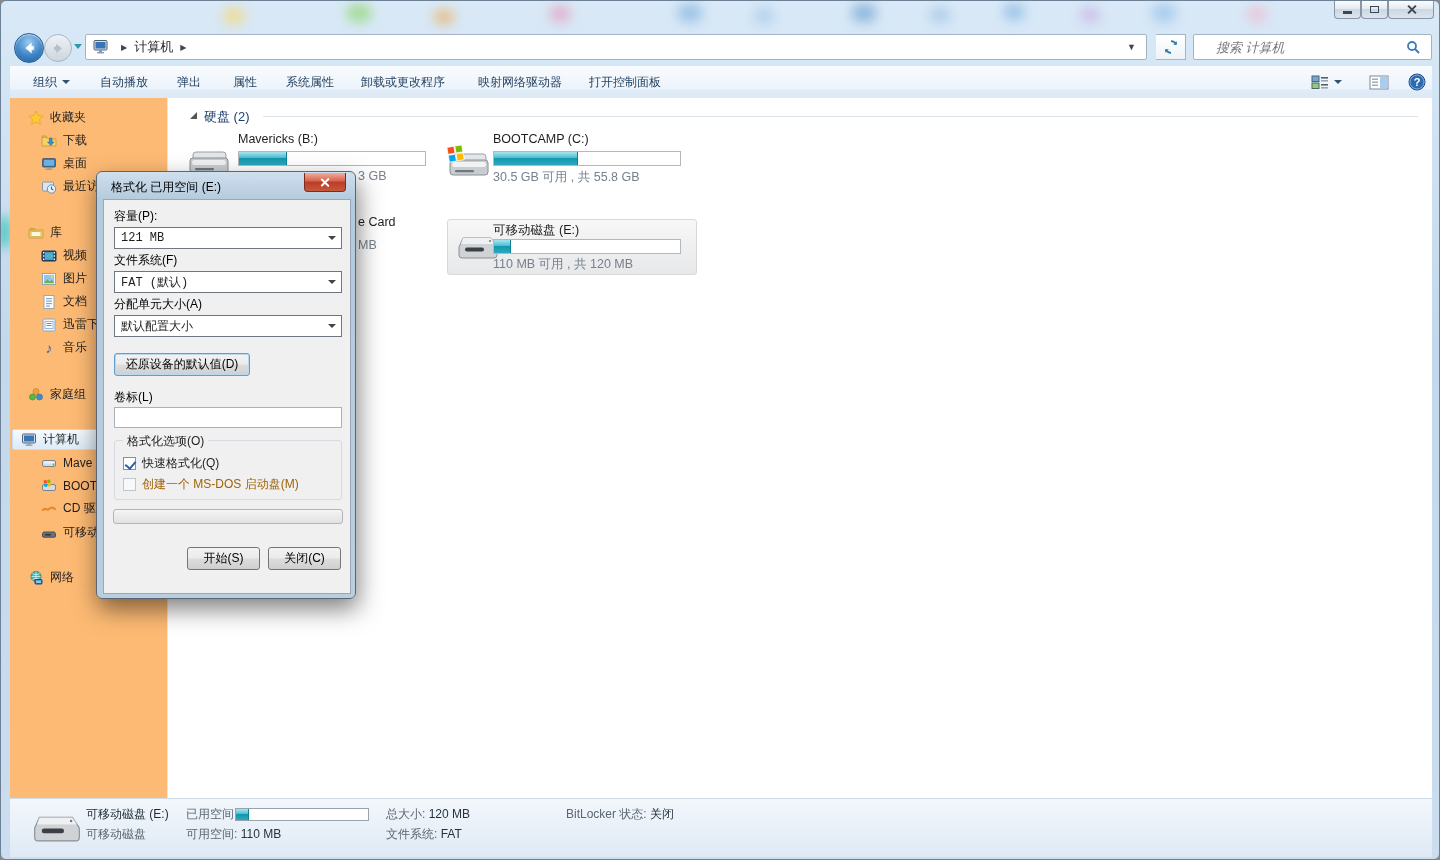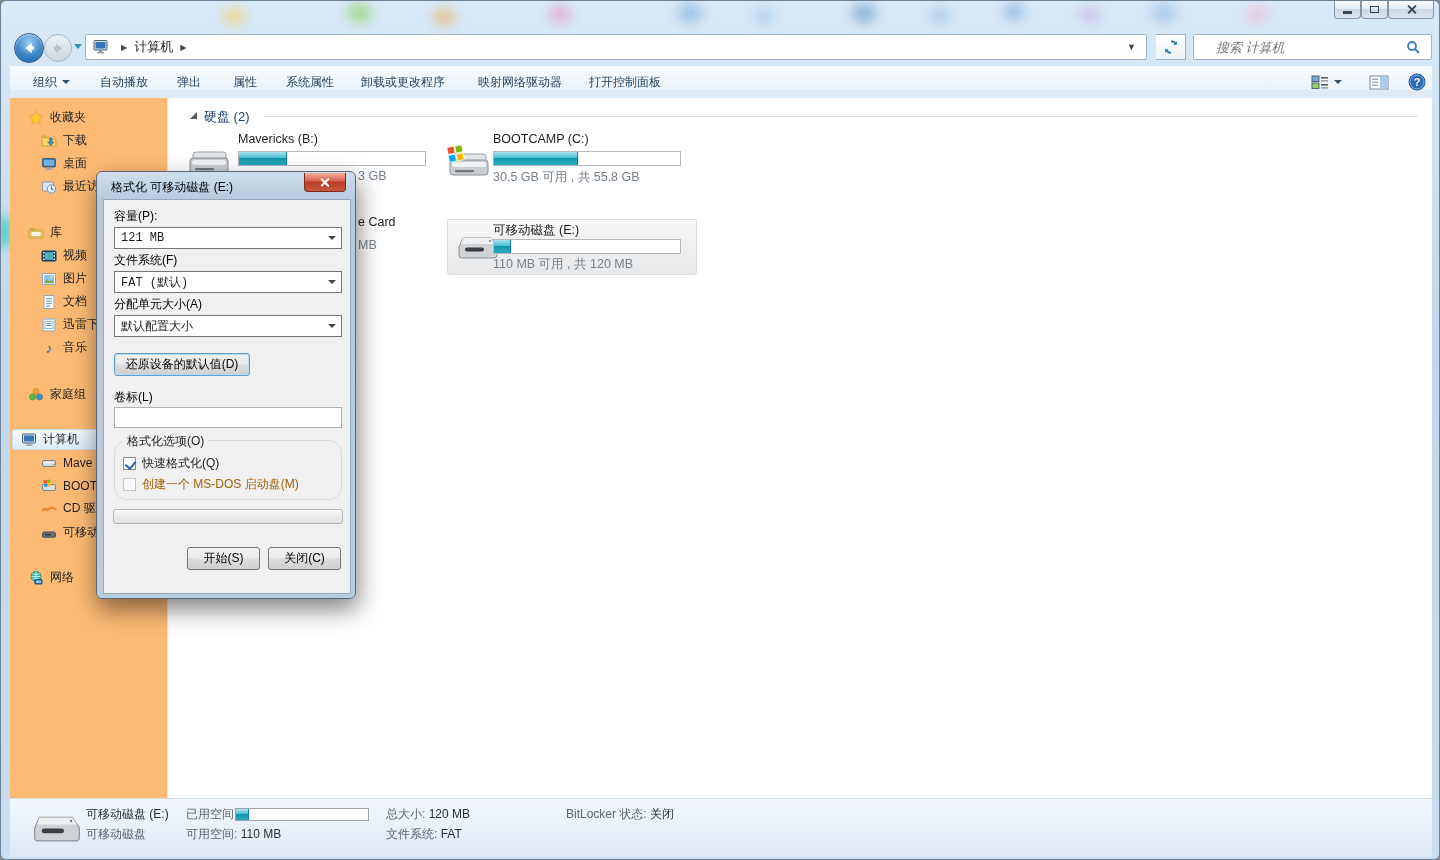--- a/index.html
+++ b/index.html
@@ -85,21 +85,21 @@
   #dialog-client { position:absolute; left:6px; top:27px; width:248px; height:395px;
     background:#f0f0f0; border:1px solid #98a8b8; }
   .dlg-label { position:absolute; left:10px; color:#000; }
   .combo { position:absolute; left:10px; width:228px; height:22px; background:#fff; border:1px solid #70767d;
     display:flex; align-items:center; padding-left:6px; font-family:"Liberation Mono","DejaVu Sans Mono",monospace; font-size:12px; }
   .combo .dd { position:absolute; right:5px; top:8px; border-top-color:#444; }
   .btn { background:linear-gradient(180deg,#f3f3f3,#ebebeb 48%,#dddddd 52%,#cfcfcf);
     border:1px solid #757575; border-radius:3px; display:flex; align-items:center; justify-content:center; color:#000; }
   #restore-btn { position:absolute; left:10px; top:153px; width:136px; height:23px; border:1px solid #5e9fd0; box-shadow:0 0 0 1px #b8d9f0 inset; }
   #volume-input { position:absolute; left:10px; top:207px; width:228px; height:21px; background:#fff; border:1px solid #a9b2bb; }
-  #options-group { position:absolute; left:10px; top:240px; width:228px; height:60px; border:1px solid #d5dbe0; border-radius:13px; }
+  #options-group { position:absolute; left:10px; top:240px; width:228px; height:60px; border:1px solid #d5dbe0; border-radius:3px; }
   #options-legend { position:absolute; left:8px; top:-8px; background:#f0f0f0; padding:0 4px; }
   .cb-row { position:absolute; left:8px; display:flex; align-items:center; gap:6px; }
   .cb { width:13px; height:13px; background:#fff; border:1px solid #8e8f8f; position:relative; }
   .cb.on::after { content:""; position:absolute; left:2.5px; top:0.5px; width:5px; height:8px;
     border:solid #2f5fa8; border-width:0 2px 2px 0; transform:rotate(40deg); }
   .cb.disabled { border-color:#c0c6cc; background:#f6f8fa; }
   .cb-text.disabled { color:#a16207; }
   #dlg-progress { position:absolute; left:9px; top:309px; width:230px; height:15px;
     border:1px solid #b2b5b8; border-radius:3px; background:linear-gradient(180deg,#f5f5f5,#eaeaea 55%,#e2e2e2); }
   #start-btn { position:absolute; left:83px; top:347px; width:73px; height:23px; }
@@ -512,21 +512,21 @@
     <div class="dp-row" style="left:376px;top:27px">
       <span class="dp-label">文件系统:</span> <span class="dp-value">FAT</span>
     </div>
 
     <div class="dp-row" style="left:556px;top:7px">
       <span class="dp-label">BitLocker 状态:</span> <span class="dp-value">关闭</span>
     </div>
   </div>
 
   <div id="dialog">
-    <div id="dialog-title">格式化 可移动磁盘 (E:)</div>
+    <div id="dialog-title">格式化 已用空间 (E:)</div>
     <div id="dialog-close">
         <span class="dx"></span>
       </div>
 
     <div id="dialog-client">
       <div class="dlg-label" style="top:8px">容量(P):</div>
       <div class="combo" style="top:27px">
         <span>121 MB</span>
           <span class="dd"></span>
       </div>

